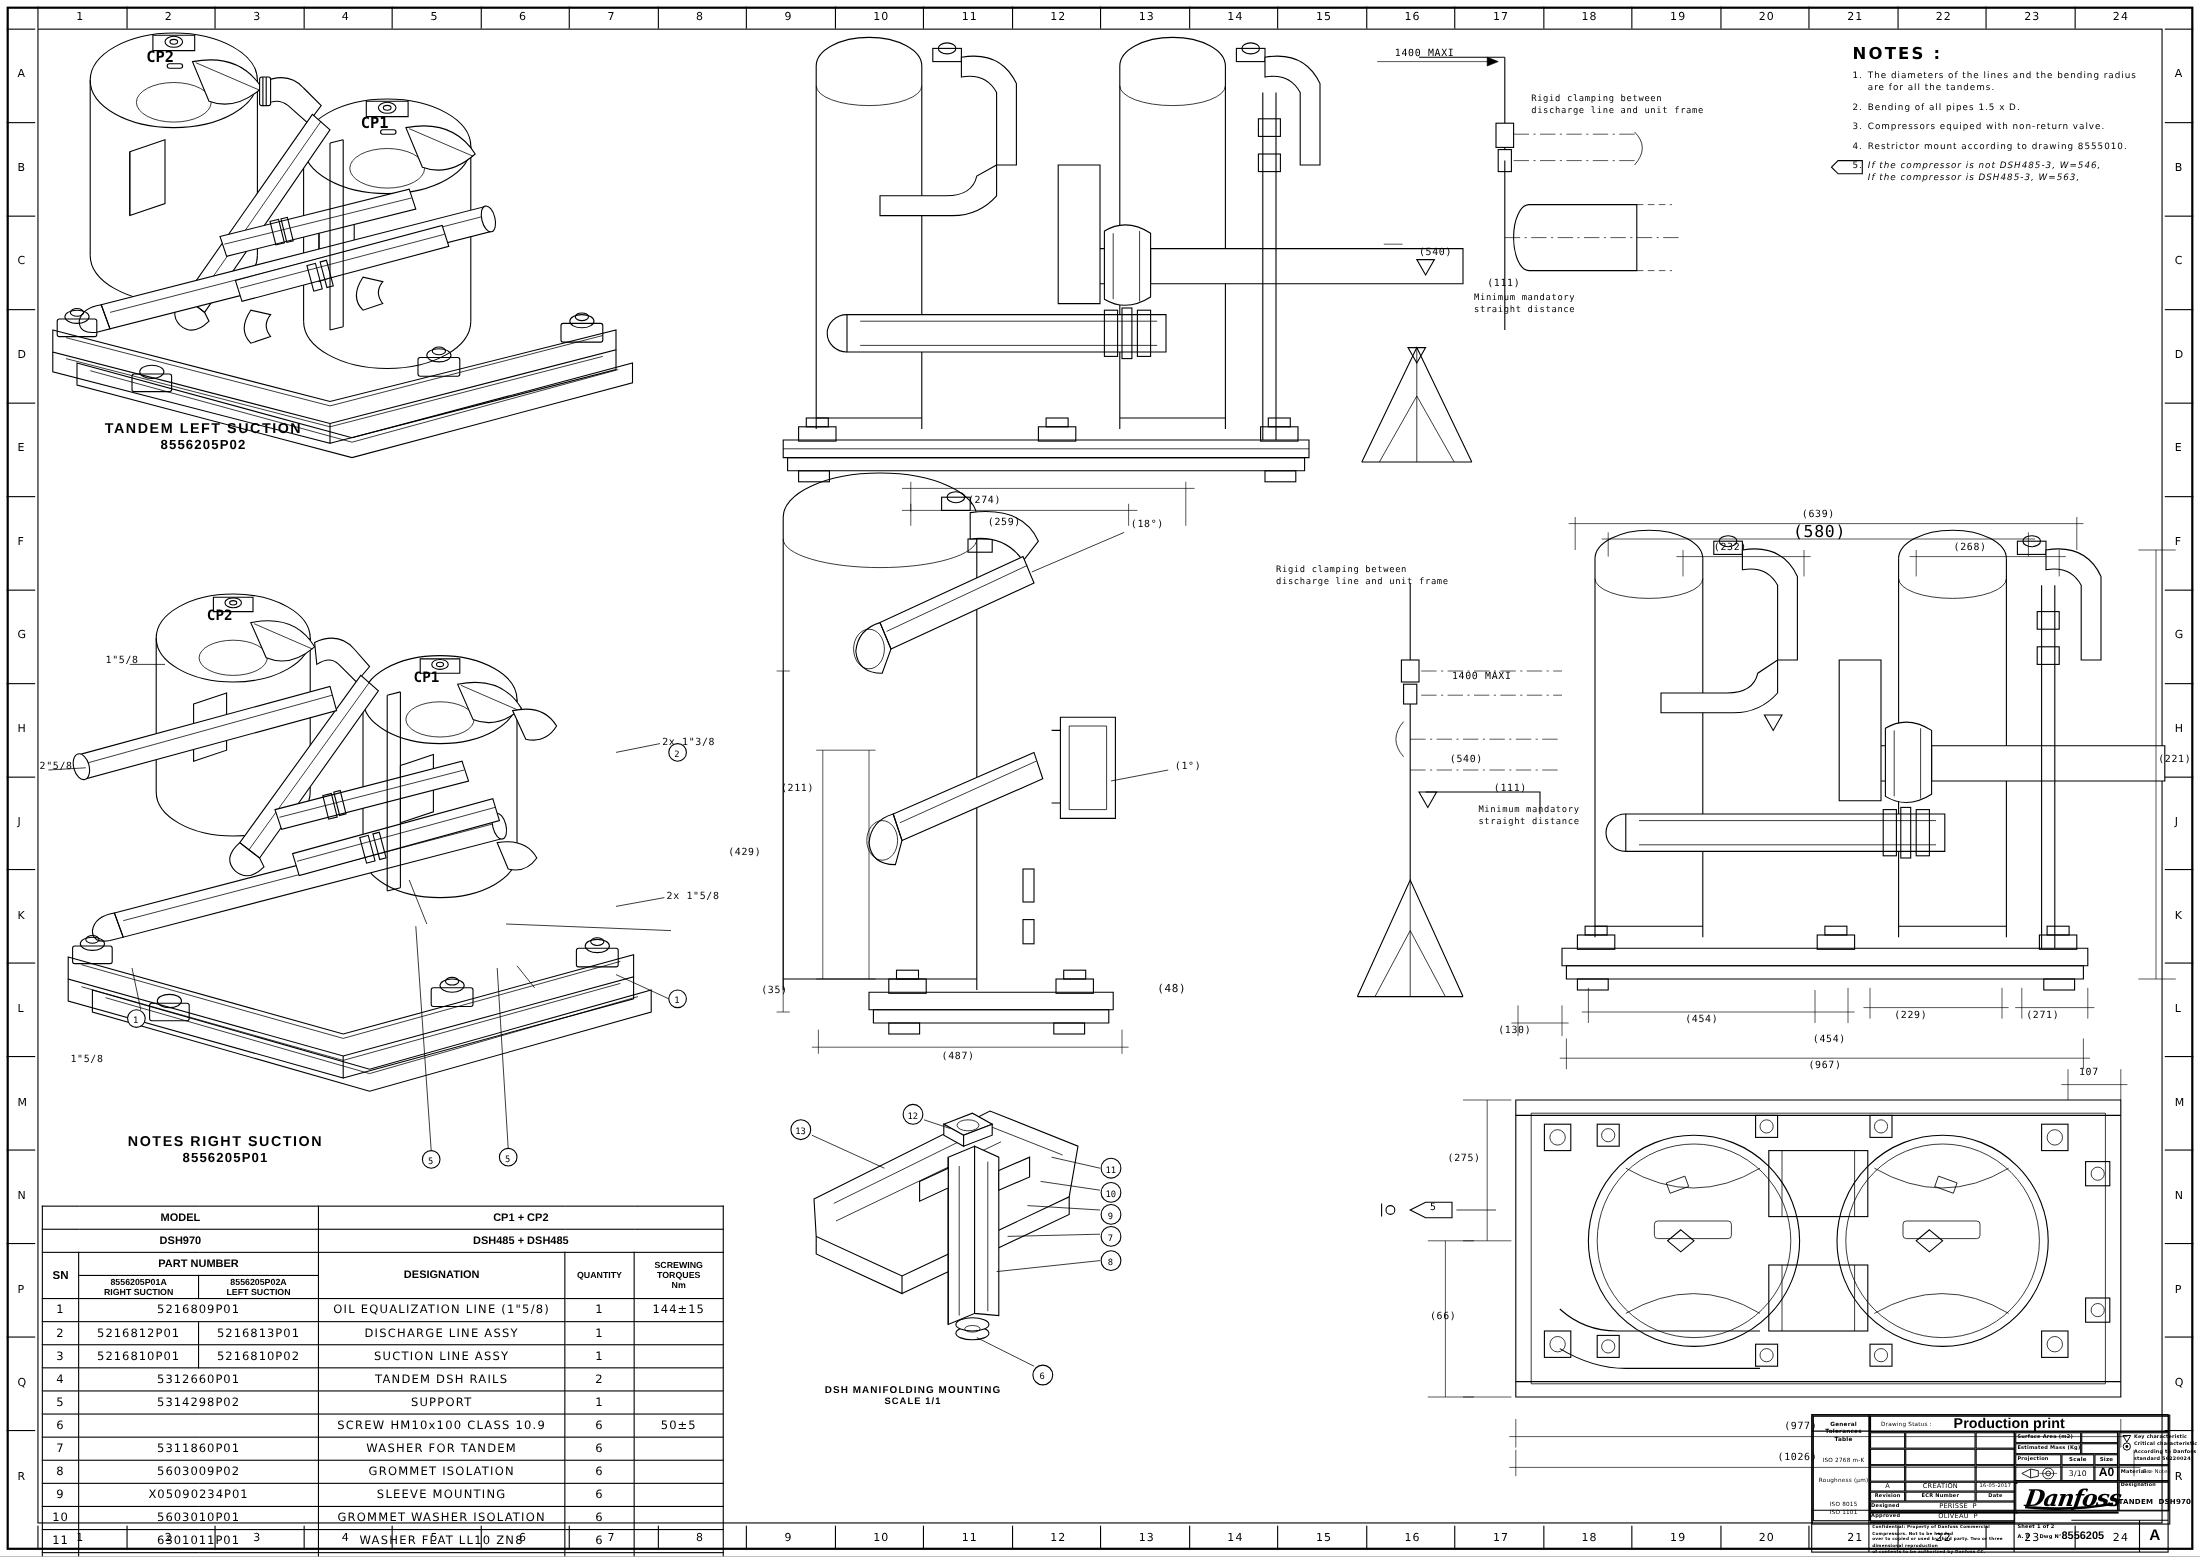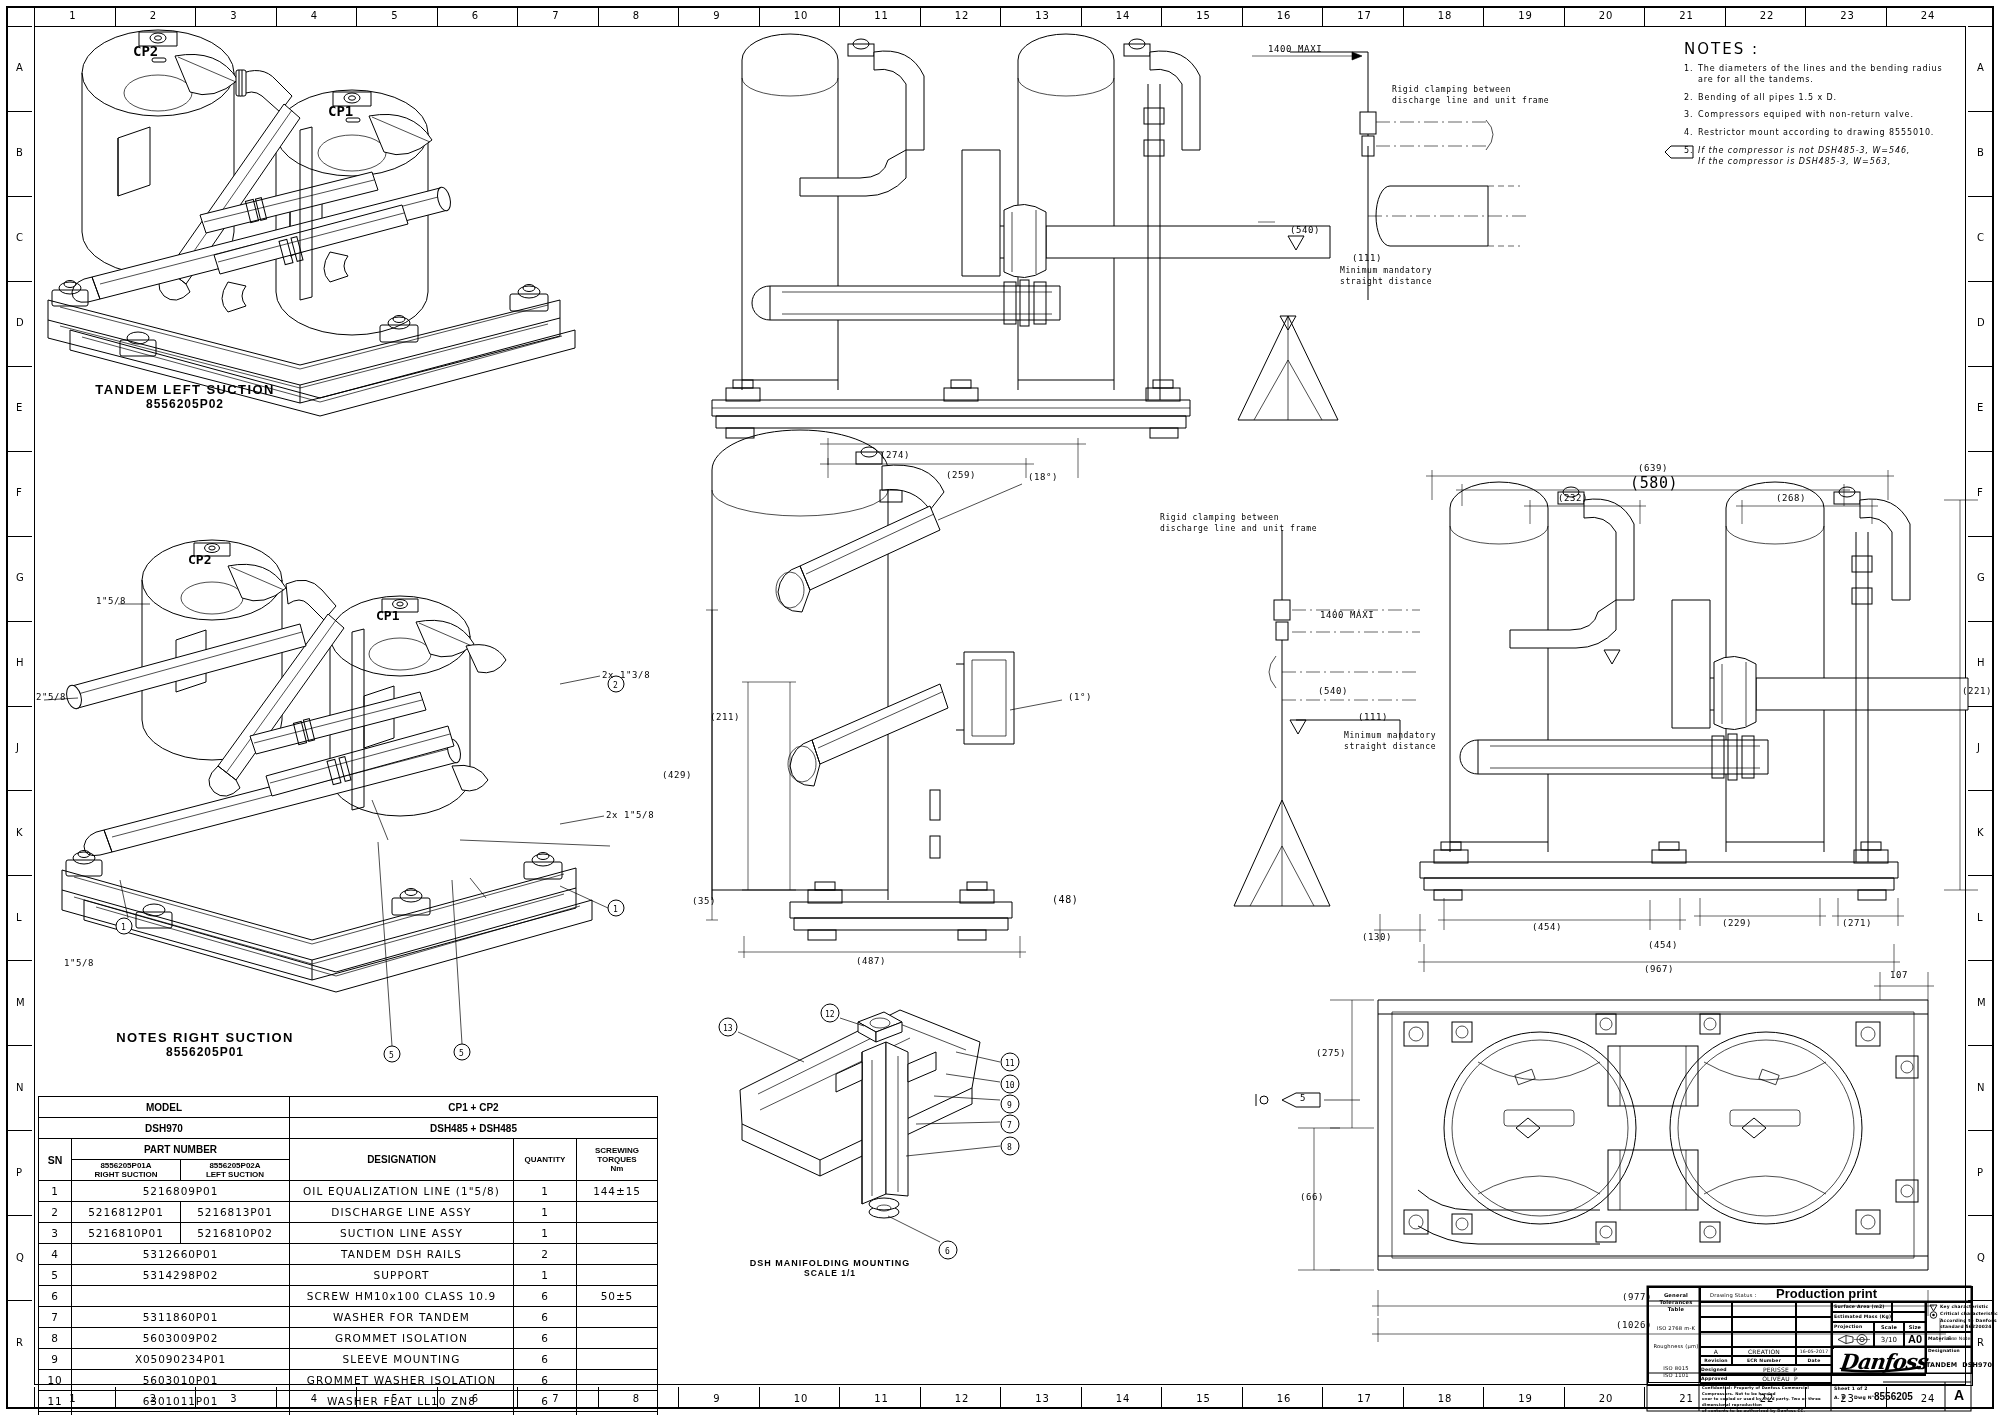--- a/index.html
+++ b/index.html
@@ -28,21 +28,21 @@
   svg.overlay{position:absolute;left:0;top:0;width:2000px;height:1415px;pointer-events:none;}
   svg .ln{fill:none;stroke:#000;stroke-width:1;}
   svg .lnf{fill:#fff;stroke:#000;stroke-width:1;}
   svg .thin{fill:none;stroke:#000;stroke-width:.7;}
   svg .dim{fill:none;stroke:#000;stroke-width:.6;}
   svg .cl{fill:none;stroke:#000;stroke-width:.6;stroke-dasharray:14 4 2 4;}
   svg .hid{fill:none;stroke:#000;stroke-width:.6;stroke-dasharray:6 4;}
 
   
   #notes{position:absolute;left:1684px;top:40px;width:290px;}
-  #notes .nttl{font-family:"DejaVu Sans",sans-serif;font-size:15px;letter-spacing:2px;}
+  #notes .nttl{font-family:"DejaVu Sans",sans-serif;font-size:15px;letter-spacing:2px;font-weight:bold;}
   #notes ol{margin:6px 0 0 0;padding:0;list-style:none;}
   #notes li{font-family:"DejaVu Sans",sans-serif;font-size:8px;letter-spacing:.9px;
             line-height:1.35;margin-bottom:7px;display:flex;}
   #notes li .num{width:14px;flex:none;}
   #notes li .bdy{flex:1;}
 
   
   #parts{position:absolute;left:38px;top:1096px;width:620px;border-collapse:collapse;
          font-family:"DejaVu Sans",sans-serif;}
   #parts td,#parts th{border:1px solid #000;padding:1px 2px;text-align:center;
@@ -958,21 +958,21 @@
 
   <div class="dtxt mono" style="left:1268px;top:44px;font-size:9px;letter-spacing:.6px;">1400 MAXI</div>
   <div class="dtxt mono" style="left:1290px;top:225px;font-size:9px;letter-spacing:.6px;">(540)</div>
   <div class="dtxt mono" style="left:1352px;top:253px;font-size:9px;letter-spacing:.6px;">(111)</div>
   <div class="dtxt mono" style="left:1392px;top:84px;font-size:8px;letter-spacing:.6px;line-height:1.4;">Rigid clamping between
 discharge line and unit frame</div>
   <div class="dtxt mono" style="left:1340px;top:265px;font-size:8px;letter-spacing:.6px;line-height:1.4;">Minimum mandatory
 straight distance</div>
 
   <div class="dtxt mono" style="left:880px;top:450px;font-size:9px;letter-spacing:.6px;">(274)</div>
-  <div class="dtxt mono" style="left:898px;top:470px;font-size:9px;letter-spacing:.6px;margin-left:48px;">(259)</div>
+  <div class="dtxt mono" style="left:898px;top:470px;font-size:9px;letter-spacing:.6px;">(259)</div>
   <div class="dtxt mono" style="left:710px;top:712px;font-size:9px;letter-spacing:.6px;">(211)</div>
   <div class="dtxt mono" style="left:662px;top:770px;font-size:9px;letter-spacing:.6px;">(429)</div>
   <div class="dtxt mono" style="left:692px;top:896px;font-size:9px;letter-spacing:.6px;">(35)</div>
   <div class="dtxt mono" style="left:1052px;top:894px;font-size:10px;letter-spacing:.6px;">(48)</div>
   <div class="dtxt mono" style="left:856px;top:956px;font-size:9px;letter-spacing:.6px;">(487)</div>
   <div class="dtxt mono" style="left:1028px;top:472px;font-size:9px;letter-spacing:.6px;">(18°)</div>
   <div class="dtxt mono" style="left:1068px;top:692px;font-size:9px;letter-spacing:.6px;">(1°)</div>
 
   <div class="dtxt mono" style="left:1160px;top:512px;font-size:8px;letter-spacing:.6px;line-height:1.4;">Rigid clamping between
 discharge line and unit frame</div>

